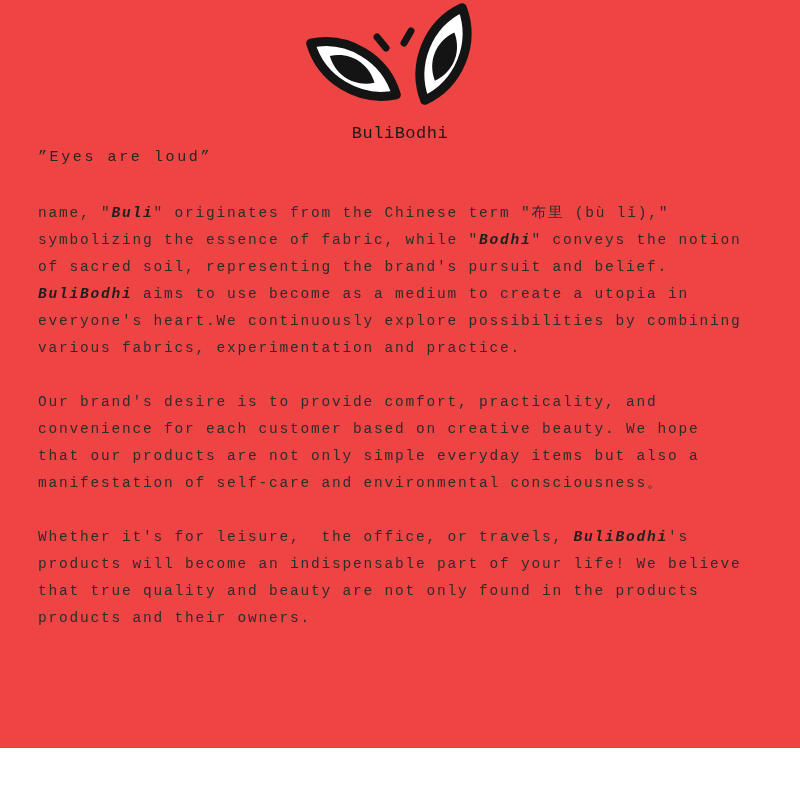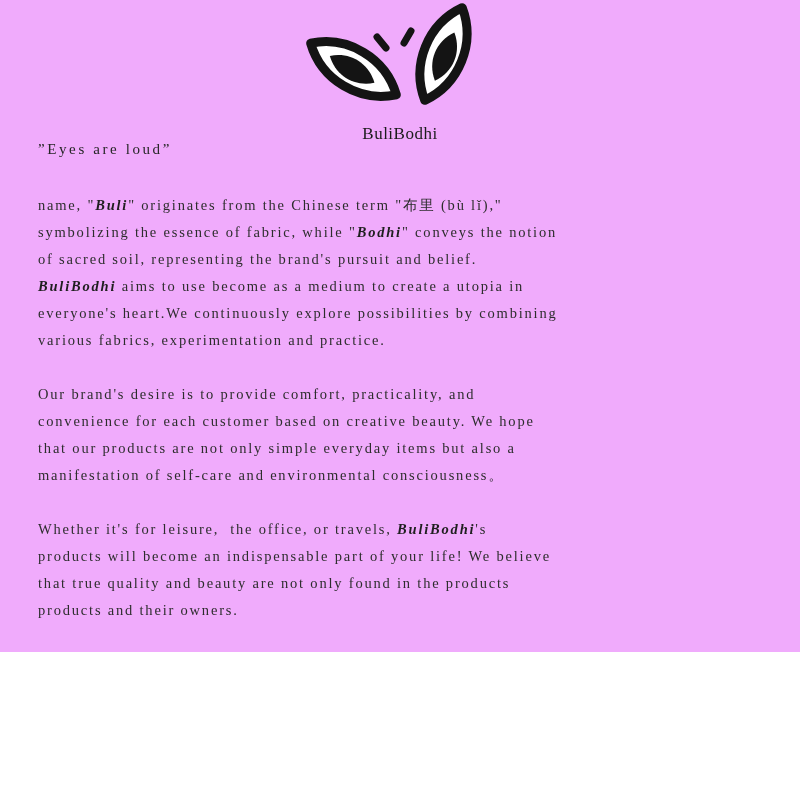--- a/index.html
+++ b/index.html
@@ -3,24 +3,24 @@
 <meta charset="utf-8">
 <style>
   html, body {
     margin: 0;
     padding: 0;
     background: #ffffff;
   }
   .page {
     position: relative;
     width: 800px;
-    height: 652px;
-    background: #f0abfc;
+    height: 748px;
+    background: #ef4444;
     overflow: hidden;
-    font-family: Liberation Serif, serif;
+    font-family: Liberation Mono, monospace;
     color: #2d2d2d;
   }
   .logo-wrap {
     position: absolute;
     top: 0;
     left: 0;
     width: 800px;
     display: flex;
     flex-direction: column;
     align-items: center;
@@ -32,21 +32,21 @@
   .wordmark {
     margin-top: 1px;
     font-size: 17px;
     letter-spacing: 0.5px;
     color: #1b1b1b;
     line-height: 22px;
   }
   .content {
     position: absolute;
     left: 38px;
-    top: 136px;
+    top: 144px;
     width: 726px;
   }
   .tagline {
     font-size: 15px;
     letter-spacing: 2.6px;
     line-height: 27px;
     margin: 0 0 29px 0;
     white-space: pre-wrap;
     color: #262626;
   }

